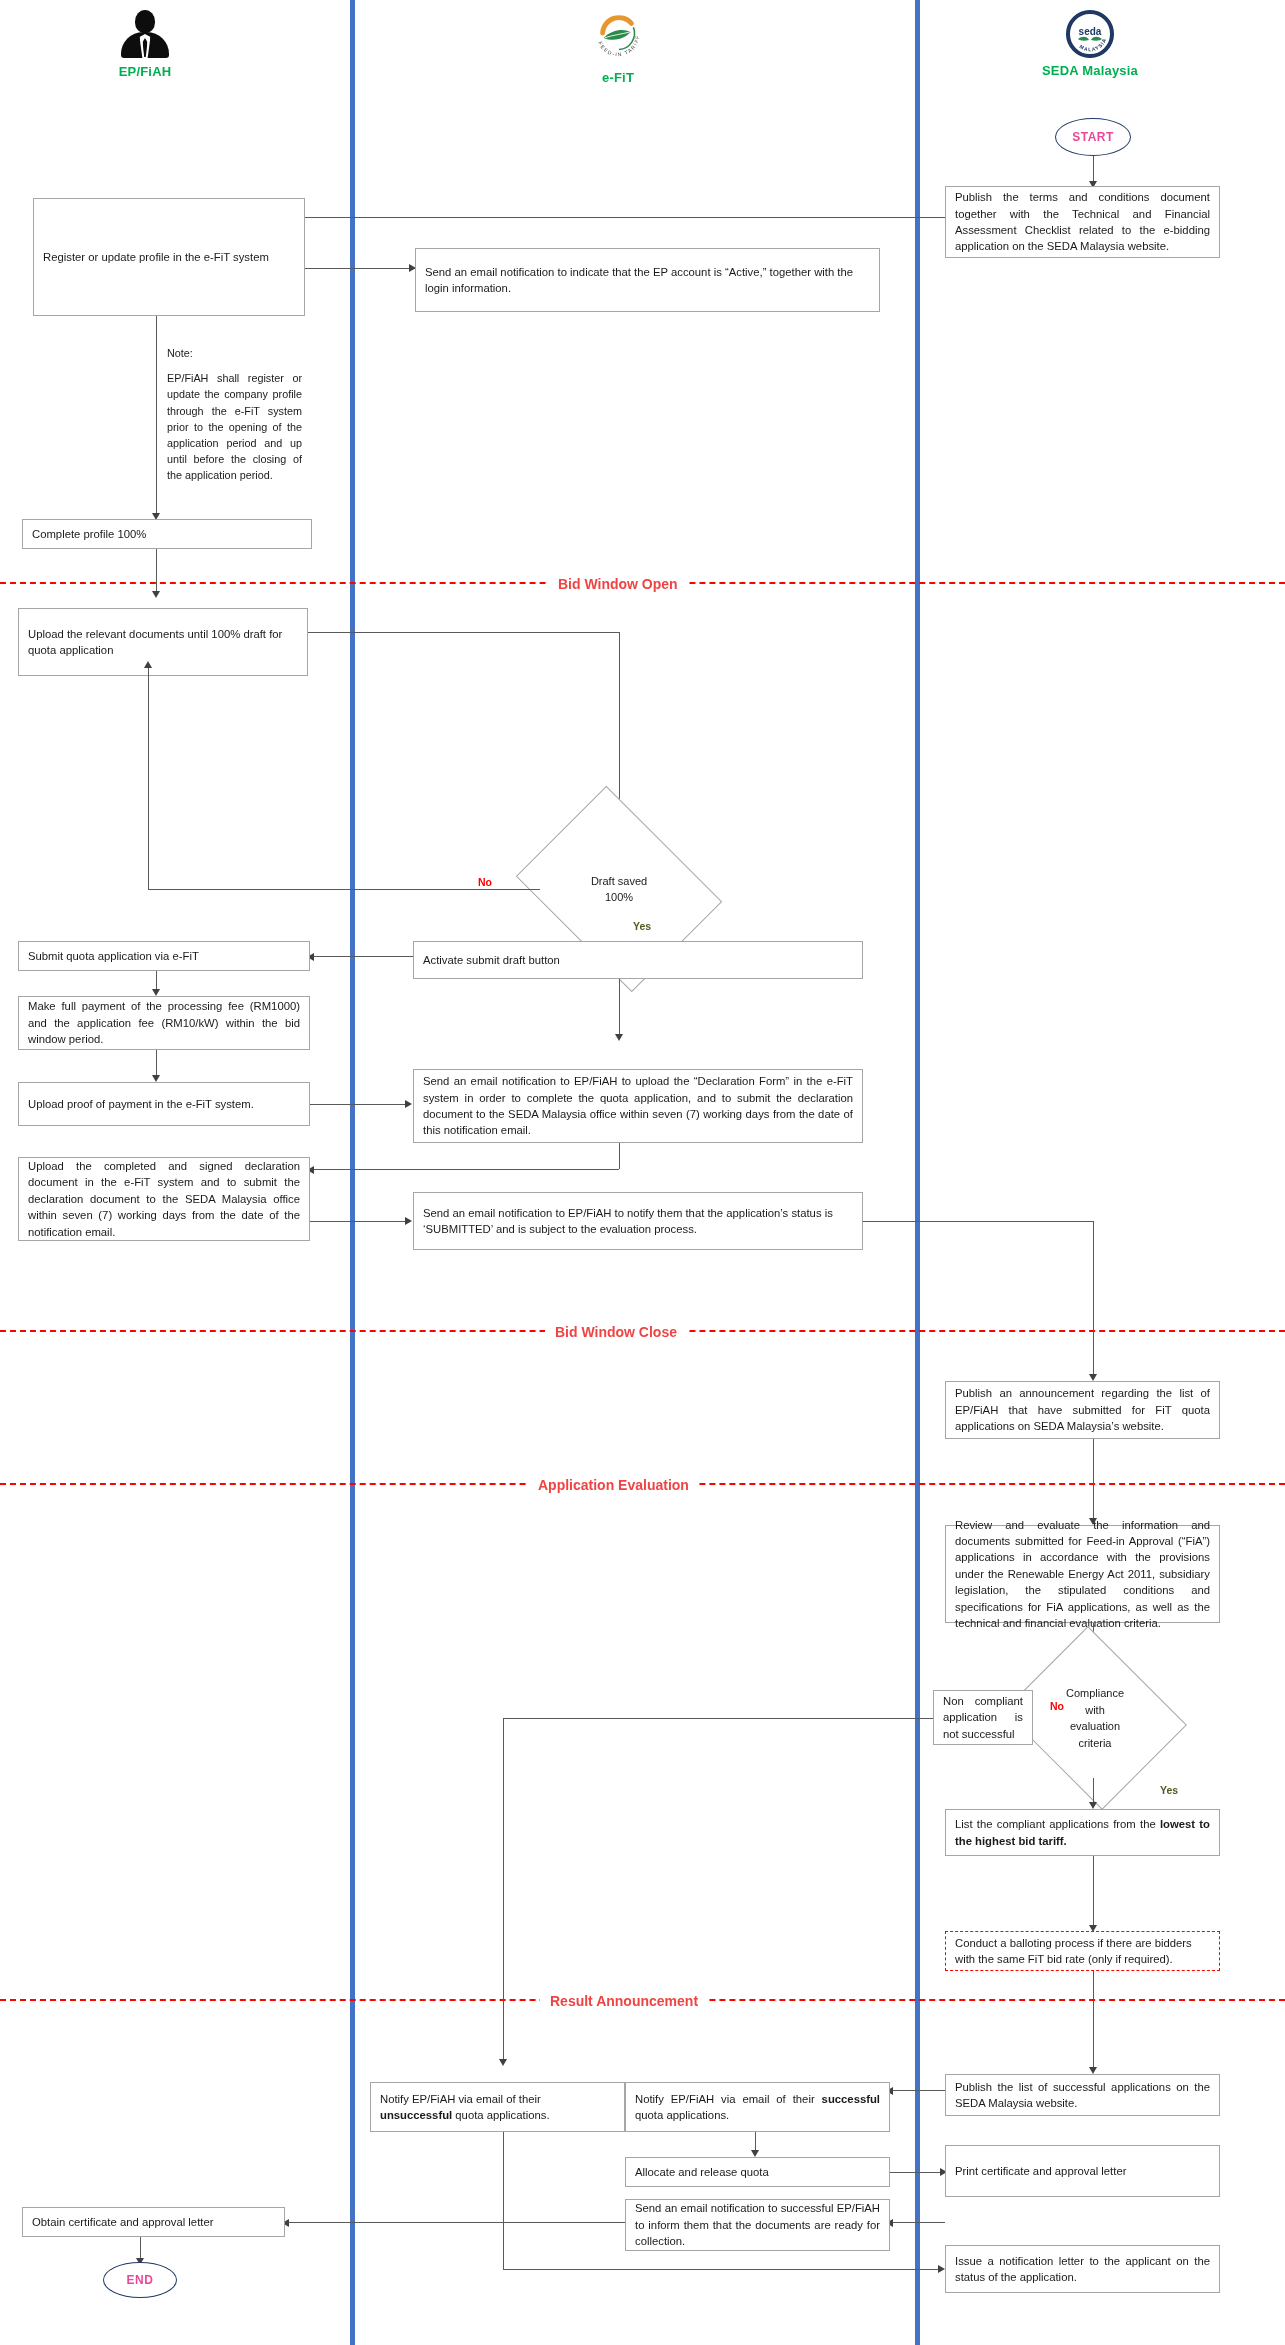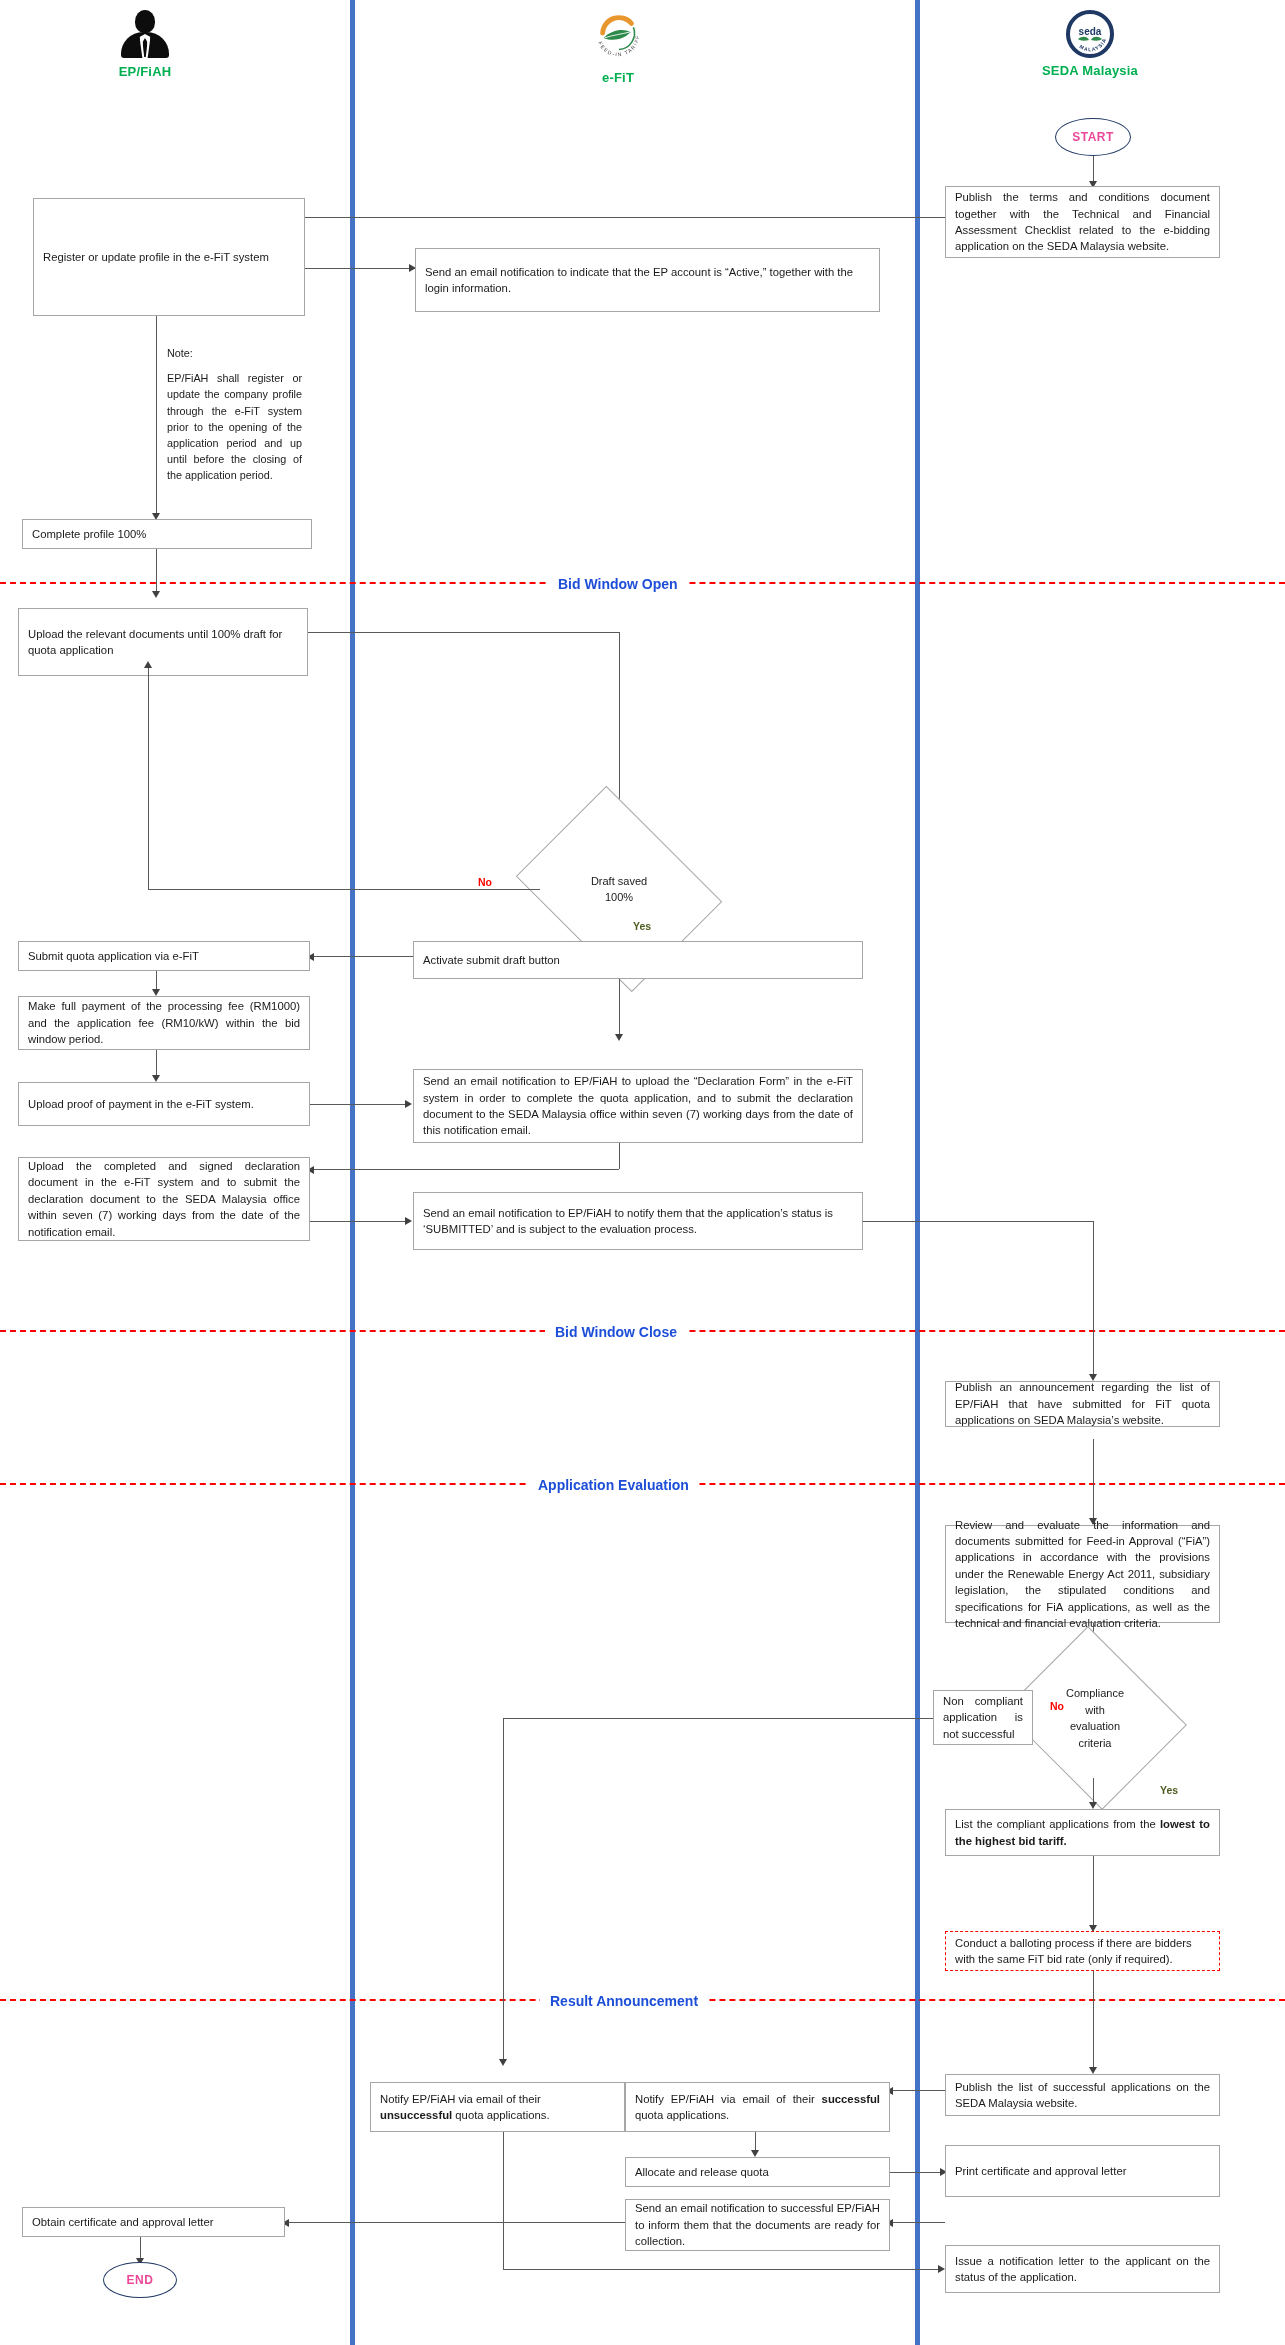--- a/index.html
+++ b/index.html
@@ -134,21 +134,21 @@
     position: absolute;
     left: 0;
     width: 1285px;
     height: 0;
     border-top: 2px dashed #ff0000;
   }
   .phase-label {
     position: absolute;
     font-weight: bold;
     font-size: 14px;
-    color: #1d4ed8;
+    color: #ef4444;
     background: #ffffff;
     padding: 0 10px;
     transform: translateY(-50%);
     white-space: nowrap;
   }
 
   
   .ln { position: absolute; background: #595959; }
   .ln.h { height: 1px; }
   .ln.v { width: 1px; }
@@ -338,21 +338,21 @@
   <div class="arr right" style="left:405px; top:1217px;"></div>
 
   <div class="node" style="left:413px; top:1192px; width:450px; height:58px;">
     <span class="txt">Send an email notification to EP/FiAH to notify them that the application’s status is ‘SUBMITTED’ and is subject to the evaluation process.</span>
   </div>
 
   <div class="ln h" style="left:863px; top:1221px; width:230px;"></div>
   <div class="ln v" style="left:1093px; top:1221px; height:157px;"></div>
   <div class="arr down" style="left:1089px; top:1374px;"></div>
 
-  <div class="node just" style="left:945px; top:1381px; width:275px; height:46px;">
+  <div class="node just" style="left:945px; top:1381px; width:275px; height:58px;">
     <span class="txt">Publish an announcement regarding the list of EP/FiAH that have submitted for FiT quota applications on SEDA Malaysia’s website.</span>
   </div>
 
   <div class="ln v" style="left:1093px; top:1439px; height:83px;"></div>
   <div class="arr down" style="left:1089px; top:1518px;"></div>
 
   <div class="node just" style="left:945px; top:1525px; width:275px; height:98px;">
     <span class="txt">Review and evaluate the information and documents submitted for Feed-in Approval (“FiA”) applications in accordance with the provisions under the Renewable Energy Act 2011, subsidiary legislation, the stipulated conditions and specifications for FiA applications, as well as the technical and financial evaluation criteria.</span>
   </div>
 

